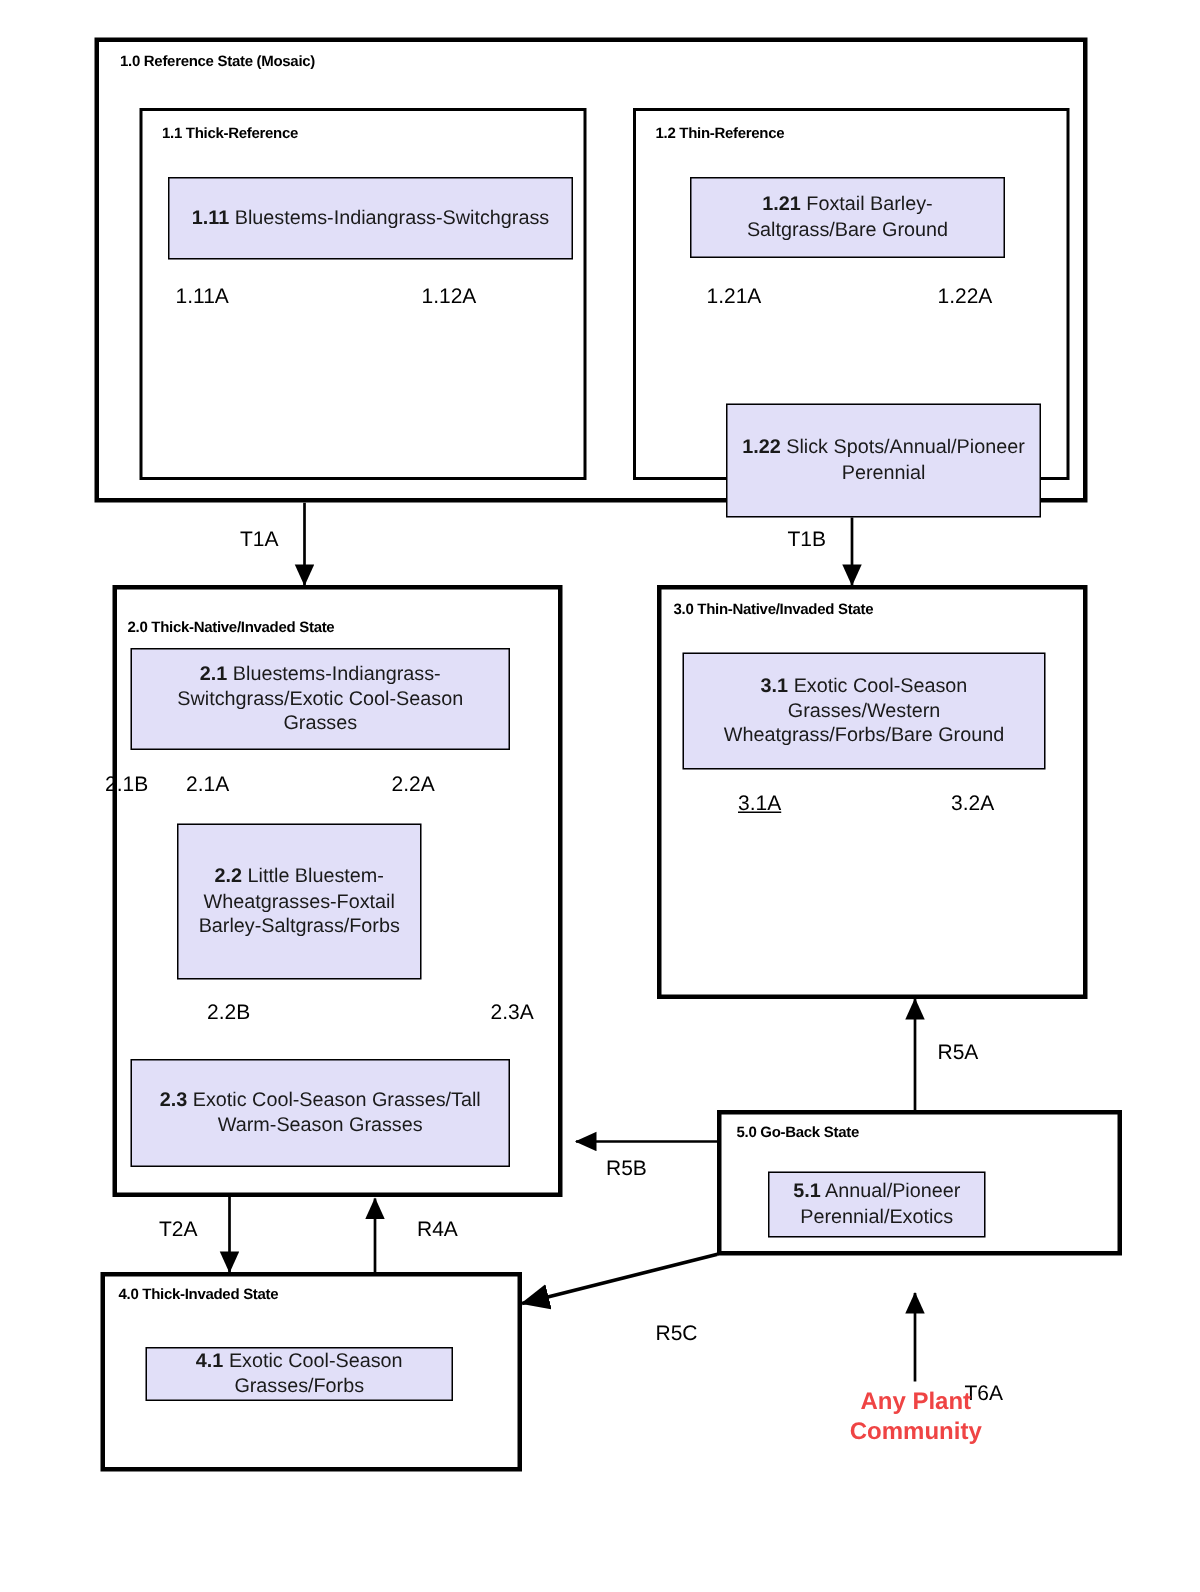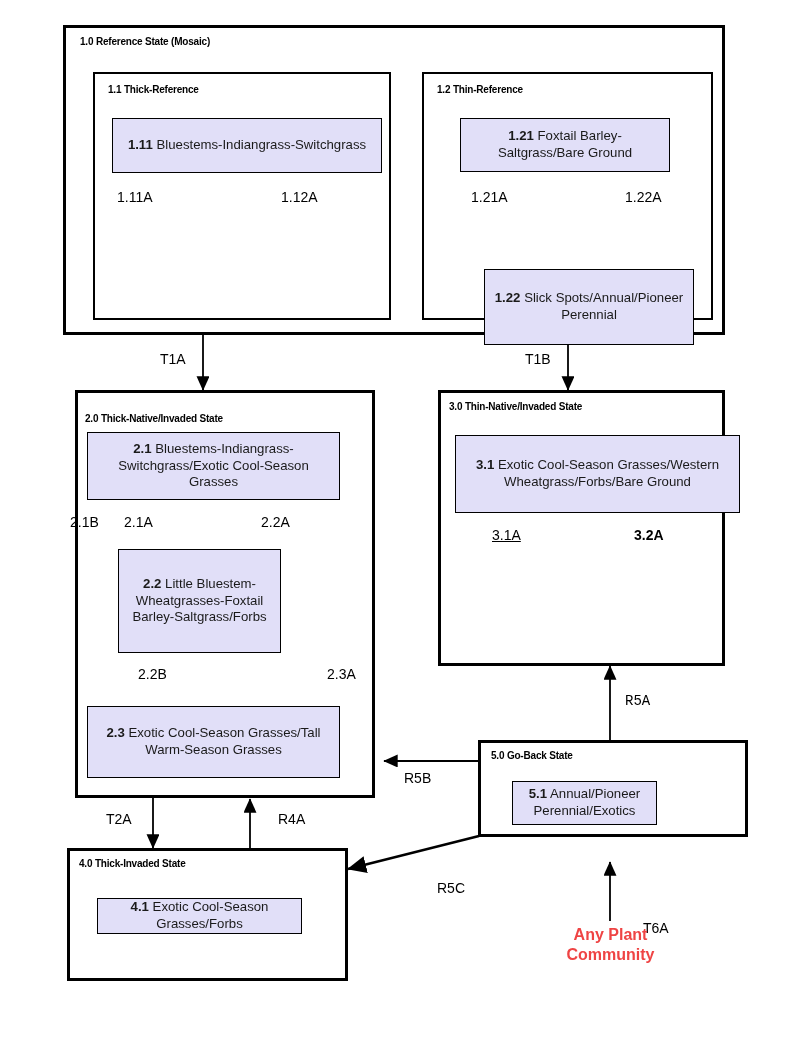--- a/index.html
+++ b/index.html
@@ -198,43 +198,43 @@
   <div class="tlabel" style="left:70px; top:514px;">2.1B</div>
   <div class="tlabel" style="left:124px; top:514px;">2.1A</div>
   <div class="tlabel" style="left:261px; top:514px;">2.2A</div>
   <div class="tlabel" style="left:138px; top:666px;">2.2B</div>
   <div class="tlabel" style="left:327px; top:666px;">2.3A</div>
 
   <div class="state-box" style="left:438px; top:390px; width:287px; height:276px;">
   </div>
   <div class="state-title" style="left:449px; top:401px;">3.0 Thin-Native/Invaded State</div>
 
-  <div class="comm-box" style="left:455px; top:435px; width:285px; height:78px;">
+  <div class="comm-box" style="left:455px; top:435px; width:242px; height:78px;">
     <span>
       <b class="num">3.1</b>
       <span>Exotic Cool-Season Grasses/Western Wheatgrass/Forbs/Bare Ground</span>
     </span>
   </div>
 
 
   <div class="tlabel" style="left:492px; top:527px;text-decoration:underline;">3.1A</div>
-  <div class="tlabel" style="left:634px; top:527px;font-weight:bold;">3.2A</div>
+  <div class="tlabel" style="left:634px; top:527px;">3.2A</div>
 
   <div class="state-box" style="left:478px; top:740px; width:270px; height:97px;">
   </div>
   <div class="state-title" style="left:491px; top:750px;">5.0 Go-Back State</div>
 
   <div class="comm-box" style="left:512px; top:781px; width:145px; height:44px;">
     <span>
       <b class="num">5.1</b>
       <span>Annual/Pioneer Perennial/Exotics</span>
     </span>
   </div>
 
-  <div class="tlabel" style="left:625px; top:693px;font-family:Liberation Mono, monospace;">R5A</div>
+  <div class="tlabel" style="left:625px; top:693px;">R5A</div>
   <div class="tlabel" style="left:404px; top:770px;">R5B</div>
   <div class="tlabel" style="left:437px; top:880px;">R5C</div>
 
   <div class="state-box" style="left:67px; top:848px; width:281px; height:133px;">
   </div>
   <div class="state-title" style="left:79px; top:858px;">4.0 Thick-Invaded State</div>
 
   <div class="comm-box" style="left:97px; top:898px; width:205px; height:36px;text-align:center;">
     <span>
       <b class="num">4.1</b>

